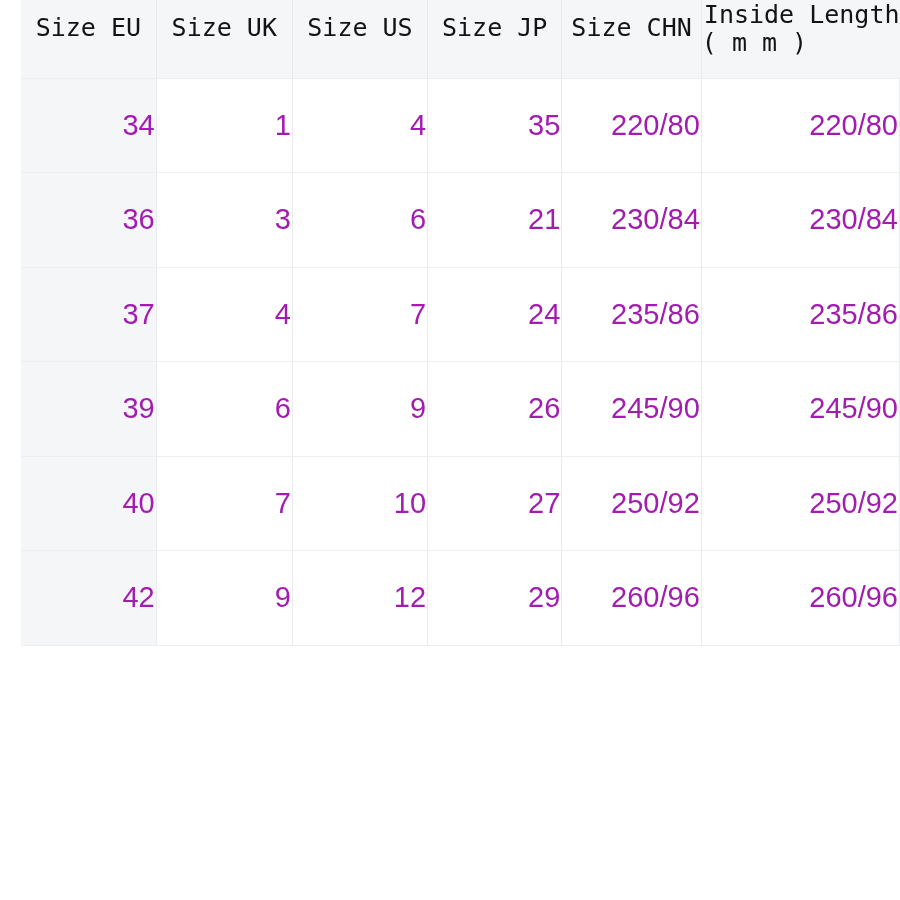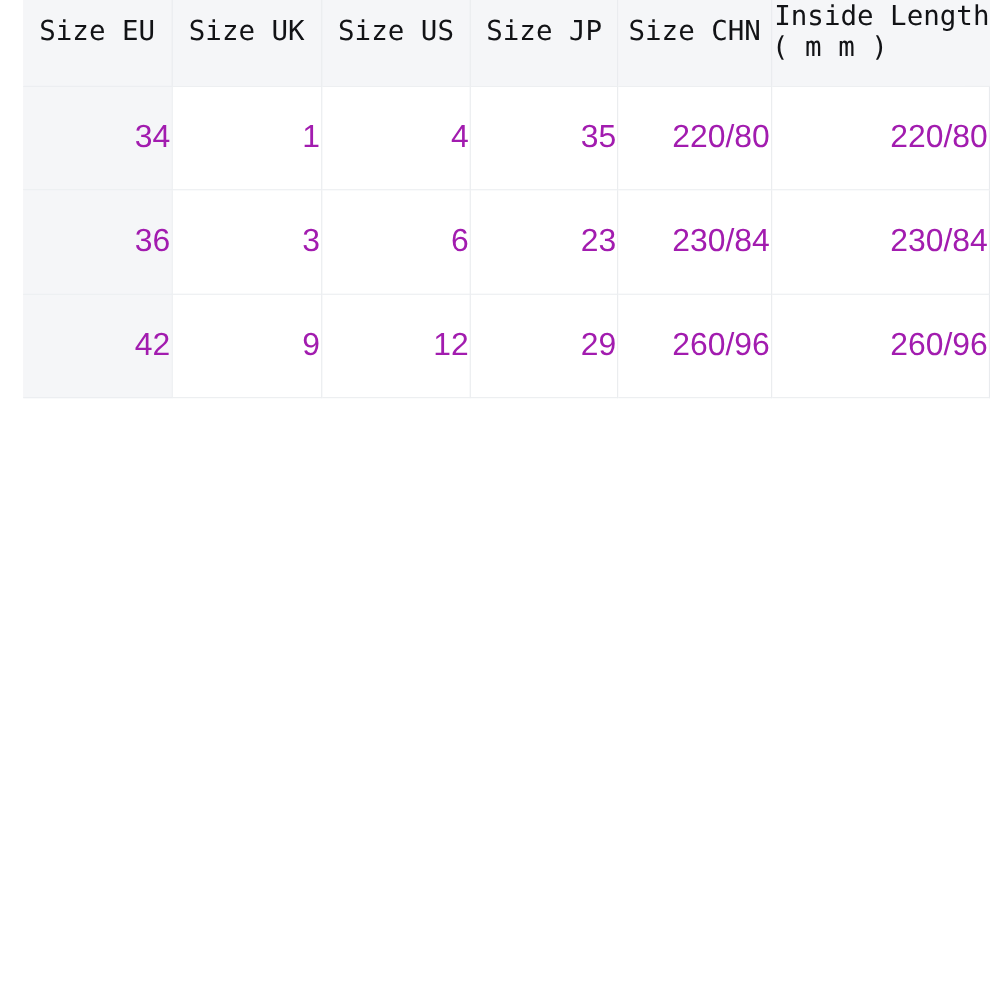--- a/index.html
+++ b/index.html
@@ -86,23 +86,47 @@
         <td>1</td>
         <td>4</td>
         <td>35</td>
         <td>220/80</td>
         <td>220/80</td>
       </tr>
       <tr class="body-row">
         <td class="first">36</td>
         <td>3</td>
         <td>6</td>
-        <td>23</td>
+        <td>21</td>
         <td>230/84</td>
         <td>230/84</td>
+      </tr>
+      <tr class="body-row">
+        <td class="first">37</td>
+        <td>4</td>
+        <td>7</td>
+        <td>24</td>
+        <td>235/86</td>
+        <td>235/86</td>
+      </tr>
+      <tr class="body-row">
+        <td class="first">39</td>
+        <td>6</td>
+        <td>9</td>
+        <td>26</td>
+        <td>245/90</td>
+        <td>245/90</td>
+      </tr>
+      <tr class="body-row">
+        <td class="first">40</td>
+        <td>7</td>
+        <td>10</td>
+        <td>27</td>
+        <td>250/92</td>
+        <td>250/92</td>
       </tr>
       <tr class="body-row">
         <td class="first">42</td>
         <td>9</td>
         <td>12</td>
         <td>29</td>
         <td>260/96</td>
         <td>260/96</td>
       </tr>
     </tbody>

